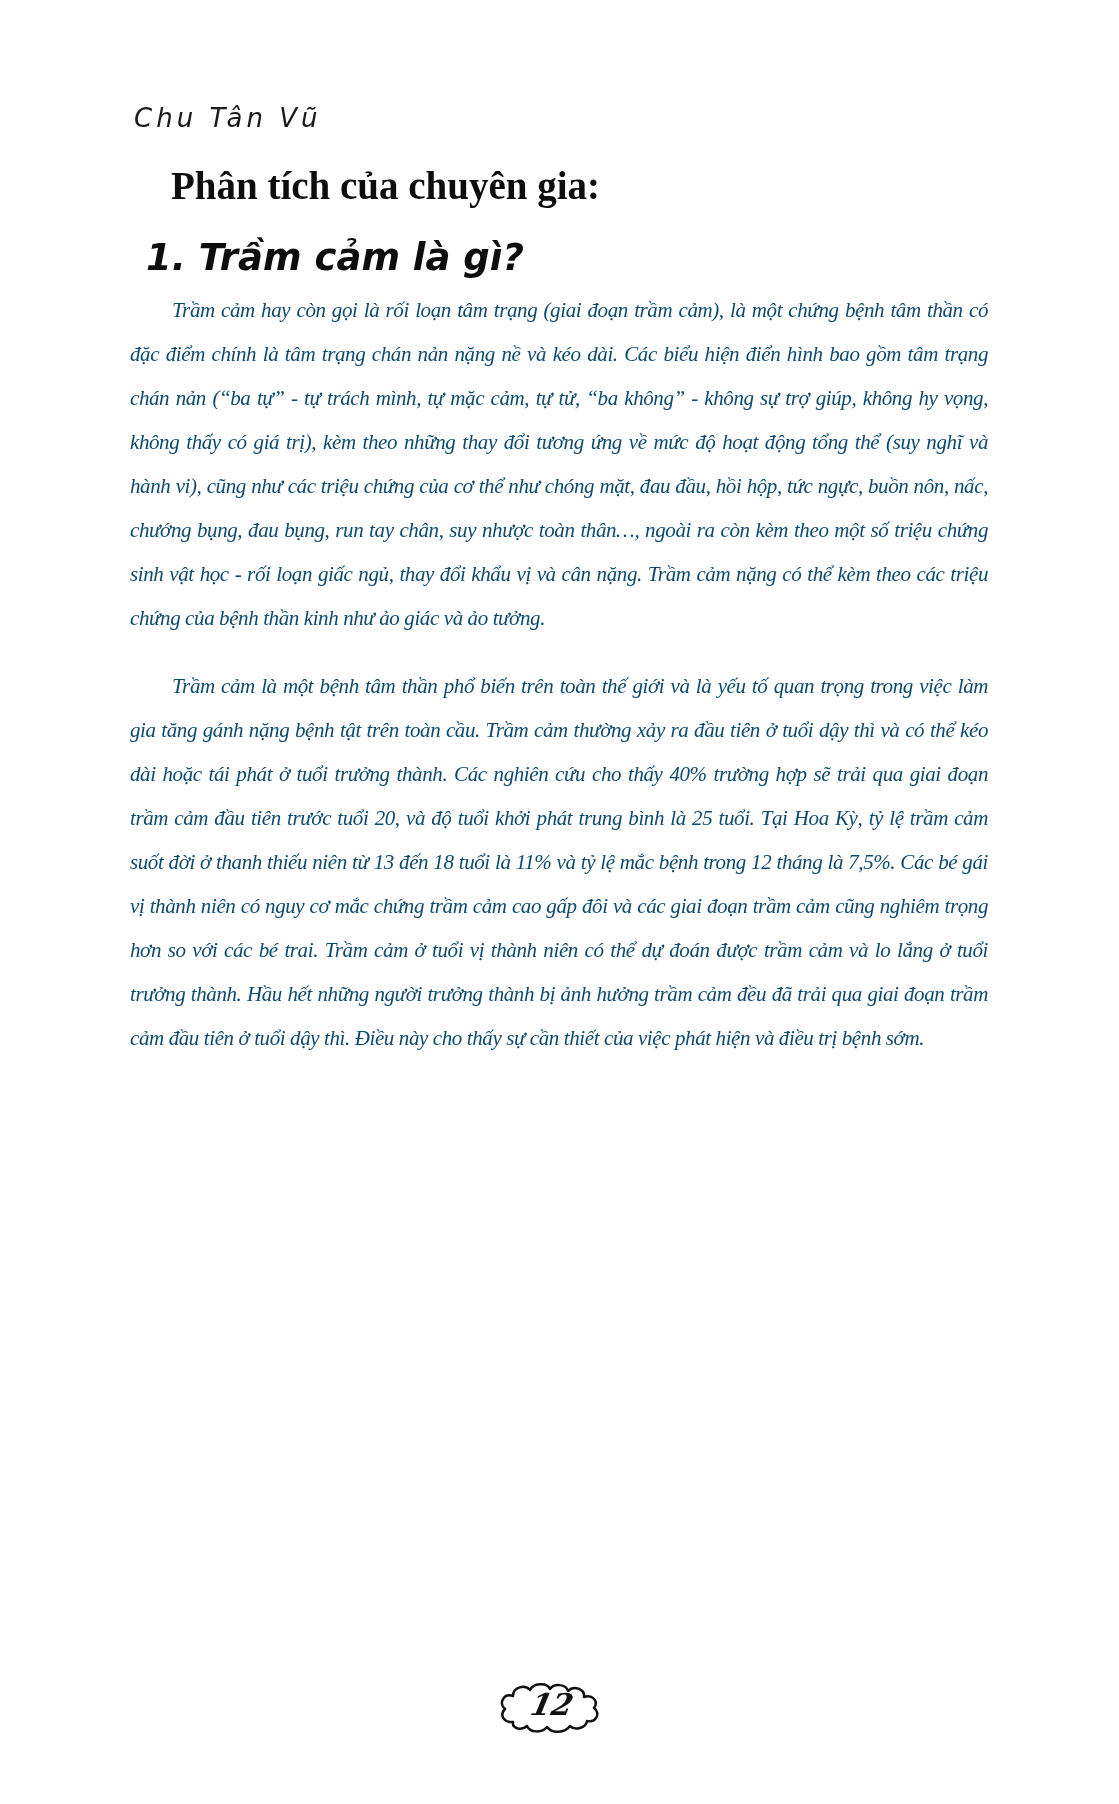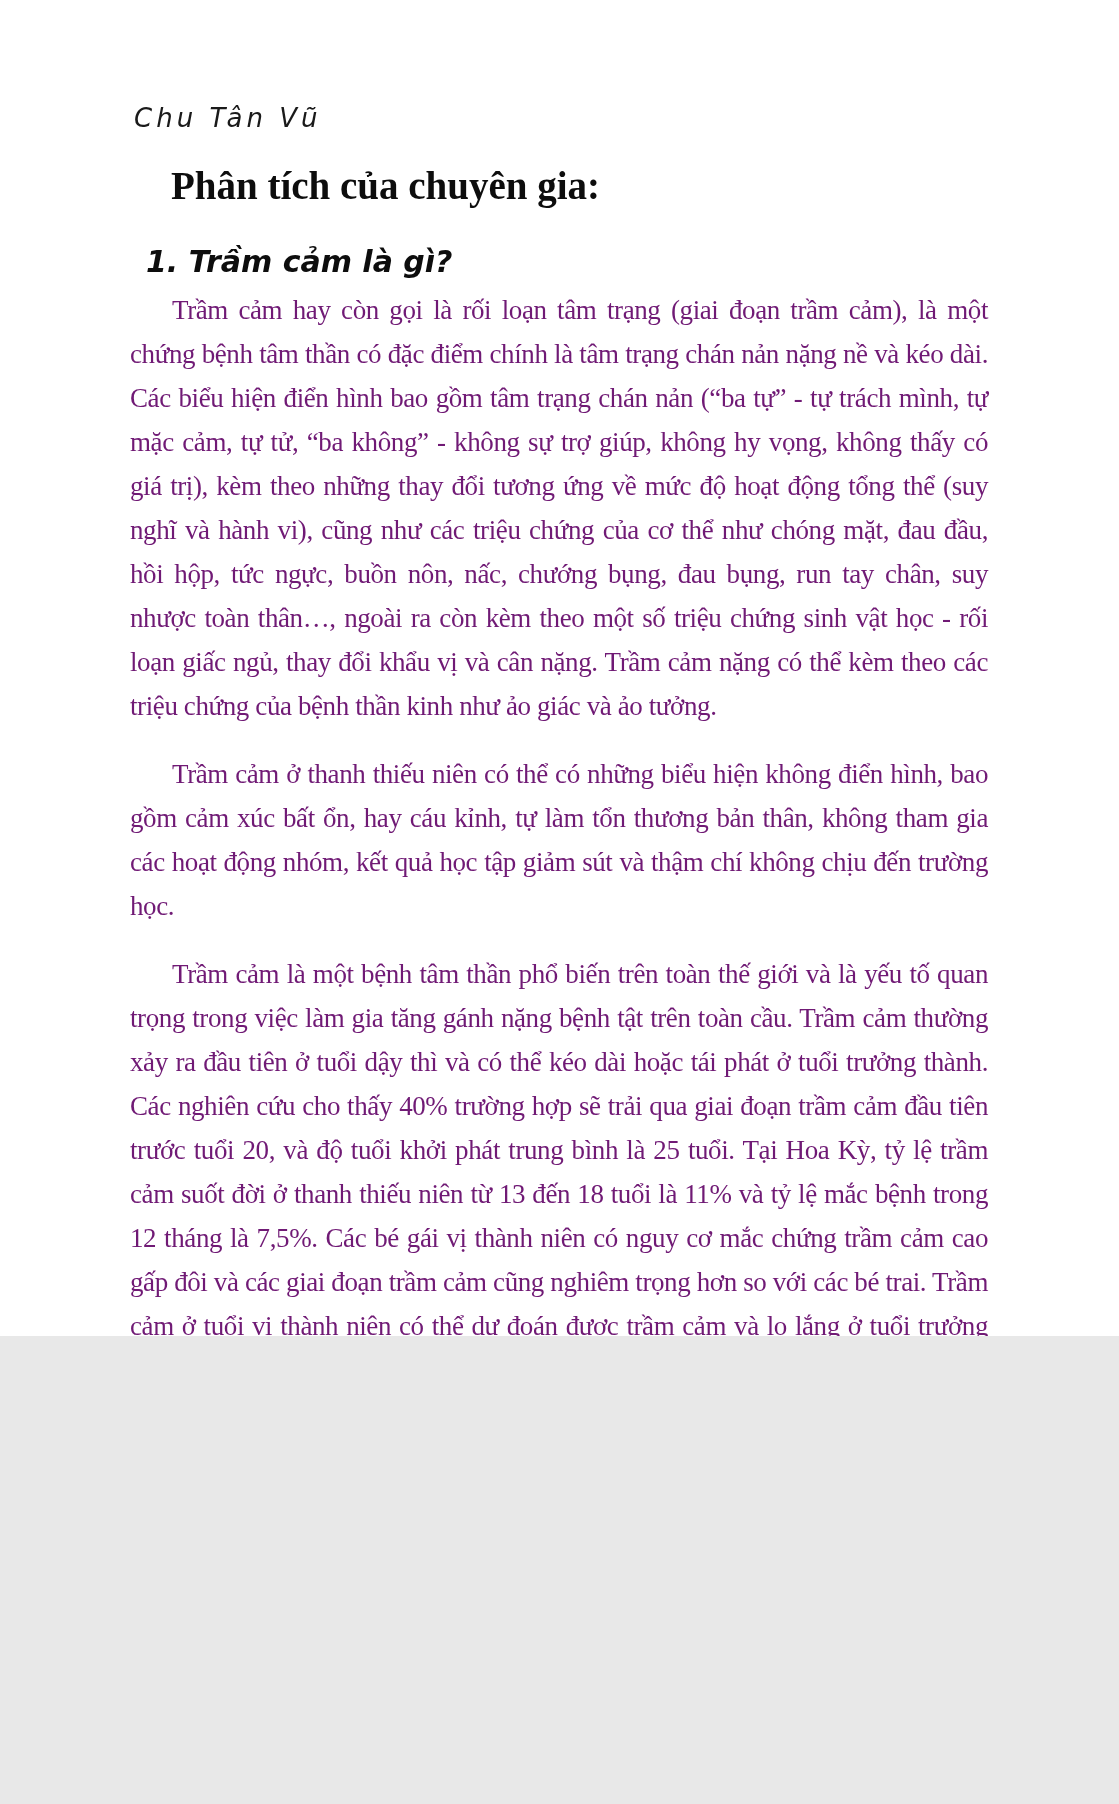--- a/index.html
+++ b/index.html
@@ -3,21 +3,21 @@
 <meta charset="utf-8">
 <style>
   html, body {
     margin: 0;
     padding: 0;
     background: #e8e8e8;
   }
   .book-page {
     position: relative;
     width: 1119px;
-    height: 1336px;
+    height: 1804px;
     margin: 0 auto;
     background: #ffffff;
     color: #141414;
     overflow: hidden;
   }
   .author-header {
     position: absolute;
     left: 134px;
     top: 103px;
     font-family: "DejaVu Sans", sans-serif;
@@ -34,40 +34,41 @@
     margin: 0;
     font-family: "Liberation Serif", serif;
     font-weight: bold;
     font-size: 39px;
     color: #0d0d0d;
     white-space: nowrap;
   }
   .subsection-heading {
     position: absolute;
     left: 146px;
-    top: 244px;
+    top: 236px;
     margin: 0;
     font-family: "DejaVu Sans", sans-serif;
     font-weight: bold;
     font-style: italic;
-    font-size: 30px;
+    font-size: 37px;
     color: #0d0d0d;
     white-space: nowrap;
   }
   .body-text {
     position: absolute;
     left: 130px;
     top: 288px;
     width: 858px;
     font-family: "Liberation Serif", serif;
-    font-size: 27px;
+    font-size: 21px;
     line-height: 44px;
     letter-spacing: -0.4px;
     text-align: justify;
-    color: #701a75;
+    color: #0c4a6e;
+    font-style: italic;
   }
   .body-text p {
     margin: 0;
     text-indent: 42px;
   }
   .body-text p + p {
     margin-top: 24px;
   }
   .page-footer {
     position: absolute;
@@ -106,21 +107,20 @@
 <div class="book-page">
 
   <div class="author-header">Chu Tân Vũ</div>
 
   <h2 class="section-heading">Phân tích của chuyên gia:</h2>
 
   <h3 class="subsection-heading">1. Trầm cảm là gì?</h3>
 
   <div class="body-text">
     <p>Trầm cảm hay còn gọi là rối loạn tâm trạng (giai đoạn trầm cảm), là một chứng bệnh tâm thần có đặc điểm chính là tâm trạng chán nản nặng nề và kéo dài. Các biểu hiện điển hình bao gồm tâm trạng chán nản (“ba tự” - tự trách mình, tự mặc cảm, tự tử, “ba không” - không sự trợ giúp, không hy vọng, không thấy có giá trị), kèm theo những thay đổi tương ứng về mức độ hoạt động tổng thể (suy nghĩ và hành vi), cũng như các triệu chứng của cơ thể như chóng mặt, đau đầu, hồi hộp, tức ngực, buồn nôn, nấc, chướng bụng, đau bụng, run tay chân, suy nhược toàn thân…, ngoài ra còn kèm theo một số triệu chứng sinh vật học - rối loạn giấc ngủ, thay đổi khẩu vị và cân nặng. Trầm cảm nặng có thể kèm theo các triệu chứng của bệnh thần kinh như ảo giác và ảo tưởng.</p>
-    <p>Trầm cảm ở thanh thiếu niên có thể có những biểu hiện không điển hình, bao gồm cảm xúc bất ổn, hay cáu kỉnh, tự làm tổn thương bản thân, không tham gia các hoạt động nhóm, kết quả học tập giảm sút và thậm chí không chịu đến trường học.</p>
     <p>Trầm cảm là một bệnh tâm thần phổ biến trên toàn thế giới và là yếu tố quan trọng trong việc làm gia tăng gánh nặng bệnh tật trên toàn cầu. Trầm cảm thường xảy ra đầu tiên ở tuổi dậy thì và có thể kéo dài hoặc tái phát ở tuổi trưởng thành. Các nghiên cứu cho thấy 40% trường hợp sẽ trải qua giai đoạn trầm cảm đầu tiên trước tuổi 20, và độ tuổi khởi phát trung bình là 25 tuổi. Tại Hoa Kỳ, tỷ lệ trầm cảm suốt đời ở thanh thiếu niên từ 13 đến 18 tuổi là 11% và tỷ lệ mắc bệnh trong 12 tháng là 7,5%. Các bé gái vị thành niên có nguy cơ mắc chứng trầm cảm cao gấp đôi và các giai đoạn trầm cảm cũng nghiêm trọng hơn so với các bé trai. Trầm cảm ở tuổi vị thành niên có thể dự đoán được trầm cảm và lo lắng ở tuổi trưởng thành. Hầu hết những người trưởng thành bị ảnh hưởng trầm cảm đều đã trải qua giai đoạn trầm cảm đầu tiên ở tuổi dậy thì. Điều này cho thấy sự cần thiết của việc phát hiện và điều trị bệnh sớm.</p>
   </div>
 
   <div class="page-footer">
     <div class="cloud-wrap">
       <svg width="110" height="56" viewBox="0 0 110 52" aria-hidden="true">
         <path d="M16 40
                  C7 41 2 33 8 27
                  C1 21 7 11 16 14
                  C16 5 28 2 33 8

